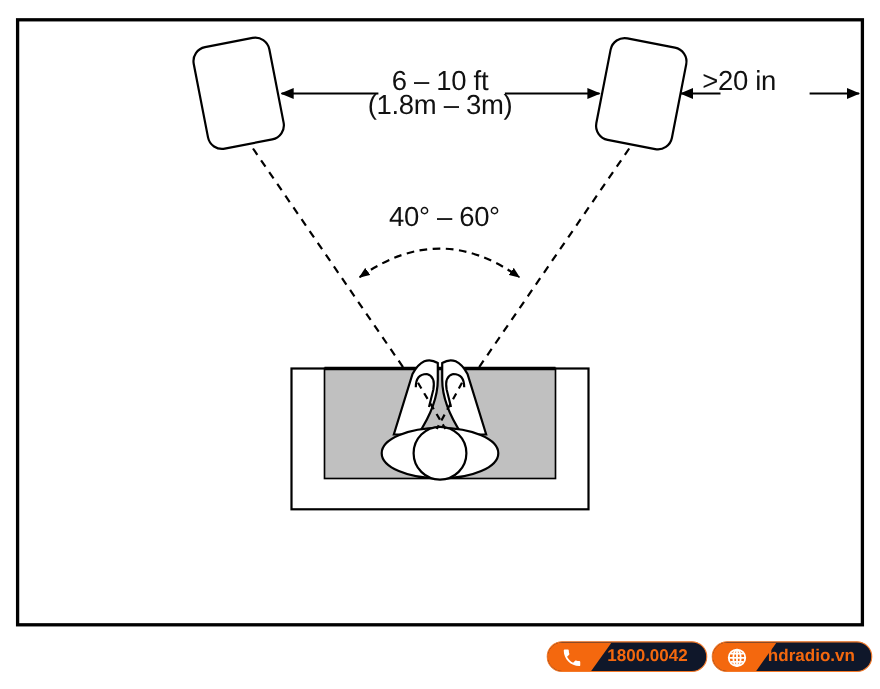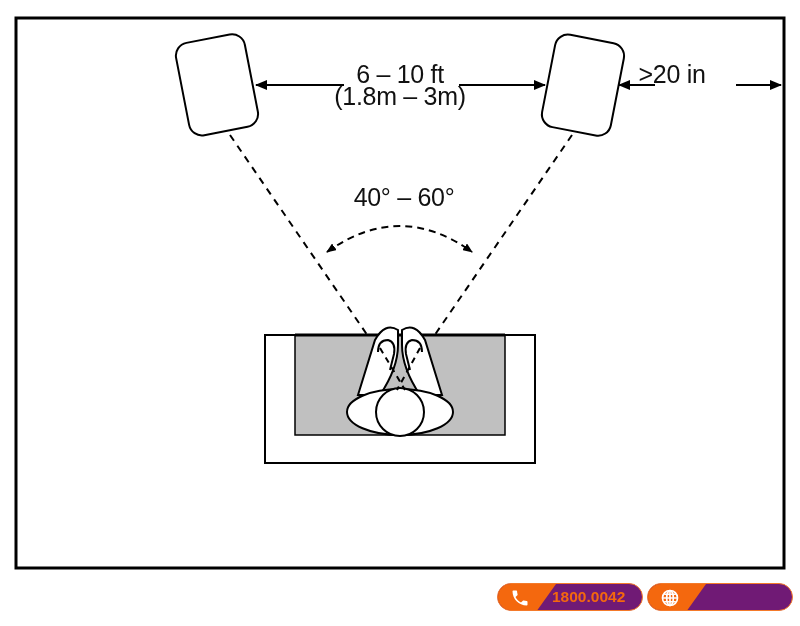--- a/index.html
+++ b/index.html
@@ -1,20 +1,20 @@
 <!DOCTYPE html>
 <html><head>
 <meta charset="utf-8">
 <style>
   html, body { margin: 0; padding: 0; background: #ffffff; }
   body { width: 800px; height: 626px; position: relative; overflow: hidden; font-family: "Liberation Sans", sans-serif; }
   #diagram { position: absolute; left: 0; top: 0; }
   .label { position: absolute; text-align: center; color: #111; font-family: "Liberation Sans", sans-serif; line-height: 22px; }
   .label .l1, .label .l2 { display: block; font-size: 25px; letter-spacing: -0.3px; }
-  .badge { position: absolute; height: 28px; border: 1.5px solid #f47a2a; border-radius: 15px; background: #701a75; overflow: hidden; box-sizing: border-box; }
+  .badge { position: absolute; height: 28px; border: 1.5px solid #f47a2a; border-radius: 15px; background: #0f172a; overflow: hidden; box-sizing: border-box; }
   .badge .icon-area { position: absolute; left: 0; top: 0; bottom: 0; width: 58px; background: #f4680e; clip-path: polygon(0 0, 100% 0, 68% 100%, 0 100%); }
   .badge .icon { position: absolute; left: 12px; top: 4px; width: 20px; height: 20px; }
   .badge .text { position: absolute; top: 0; bottom: 0; display: flex; align-items: center; color: #f4680e; font-weight: bold; font-size: 15.5px; font-family: "Liberation Sans", sans-serif; }
 </style>
 </head>
 <body>
 
 <svg id="diagram" width="800" height="626" viewBox="0 0 800 626" xmlns="http://www.w3.org/2000/svg">
   <defs>
     <marker id="arrow" markerWidth="12" markerHeight="10" refX="11" refY="5" orient="auto" markerUnits="userSpaceOnUse">
@@ -100,13 +100,14 @@
 <div class="badge" style="left:647px; top:583px; width:146px;">
   <div class="icon-area">
     <svg class="icon" viewBox="0 0 24 24" fill="none" stroke="#fff" stroke-width="2">
       <circle cx="12" cy="12" r="9"></circle>
       <ellipse cx="12" cy="12" rx="4" ry="9"></ellipse>
       <line x1="3" y1="12" x2="21" y2="12"></line>
       <line x1="12" y1="3" x2="12" y2="21"></line>
       <path d="M5 7.5h14M5 16.5h14"></path>
     </svg>
   </div>
+  <span class="text" style="left:50px;">hdradio.vn</span>
 </div>
 
 </body></html>

